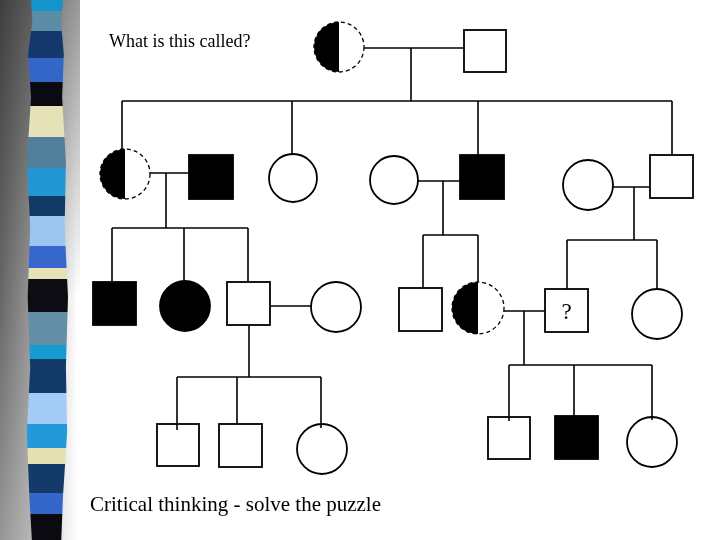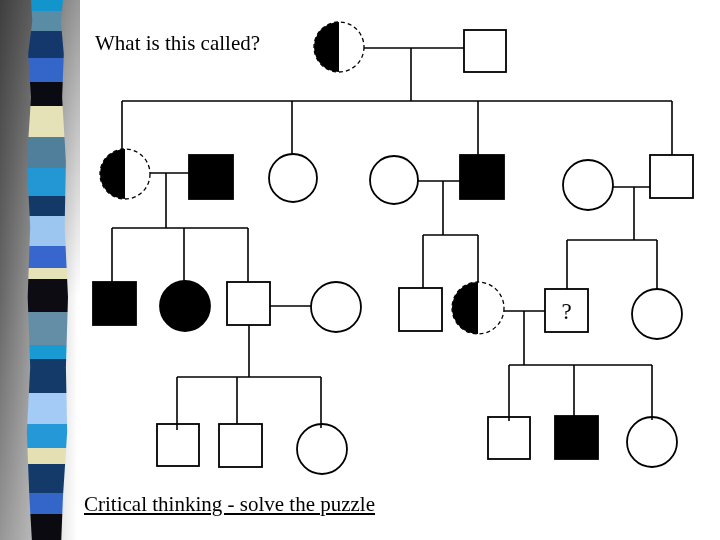--- a/index.html
+++ b/index.html
@@ -30,34 +30,34 @@
       12% 0%, 88% 0%, 83% 4%, 90% 10%, 86% 18%, 95% 30%, 92% 42%,
       100% 55%, 95% 68%, 98% 80%, 88% 92%, 84% 100%,
       14% 100%, 8% 92%, 2% 80%, 10% 68%, 4% 55%, 10% 42%,
       2% 30%, 12% 18%, 5% 10%, 15% 4%);
     display: flex;
     flex-direction: column;
   }
   .stripe > div { width: 100%; }
   .slide-title {
     position: absolute;
-    left: 95px; top: 31px;
-    font-size: 21px;
+    left: 109px; top: 31px;
+    font-size: 18px;
     color: #000000;
     white-space: nowrap;
     font-family: Liberation Serif, serif;
   }
   .caption {
     position: absolute;
     top: 492px;
     font-size: 21px;
     color: #000000;
     white-space: nowrap;
   }
-  .caption.left  { left: 84px; text-decoration: underline; }
+  .caption.left  { left: 90px; }
   .caption.right { left: 450px; }
   svg.pedigree {
     position: absolute;
     left: 0; top: 0;
     width: 720px; height: 540px;
   }
 </style>
 </head>
 <body>
 

